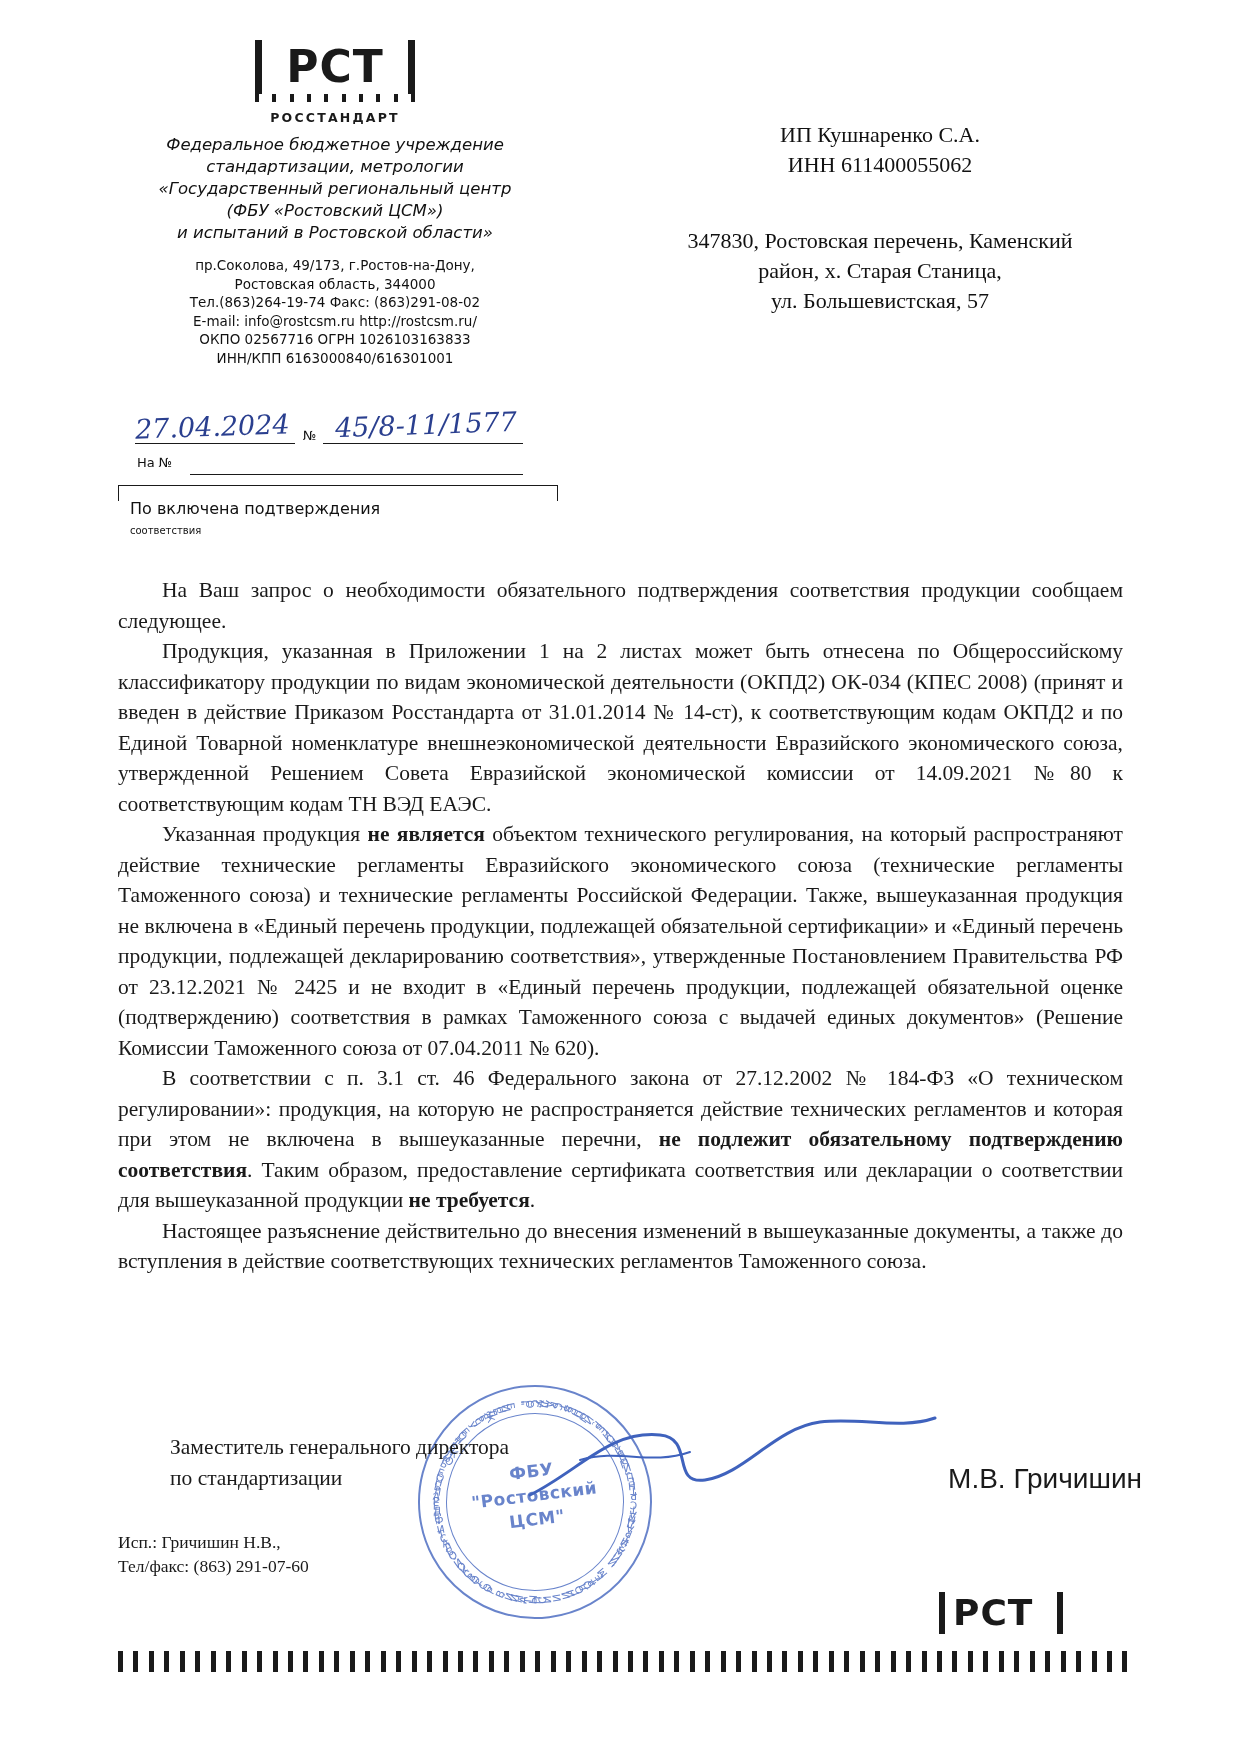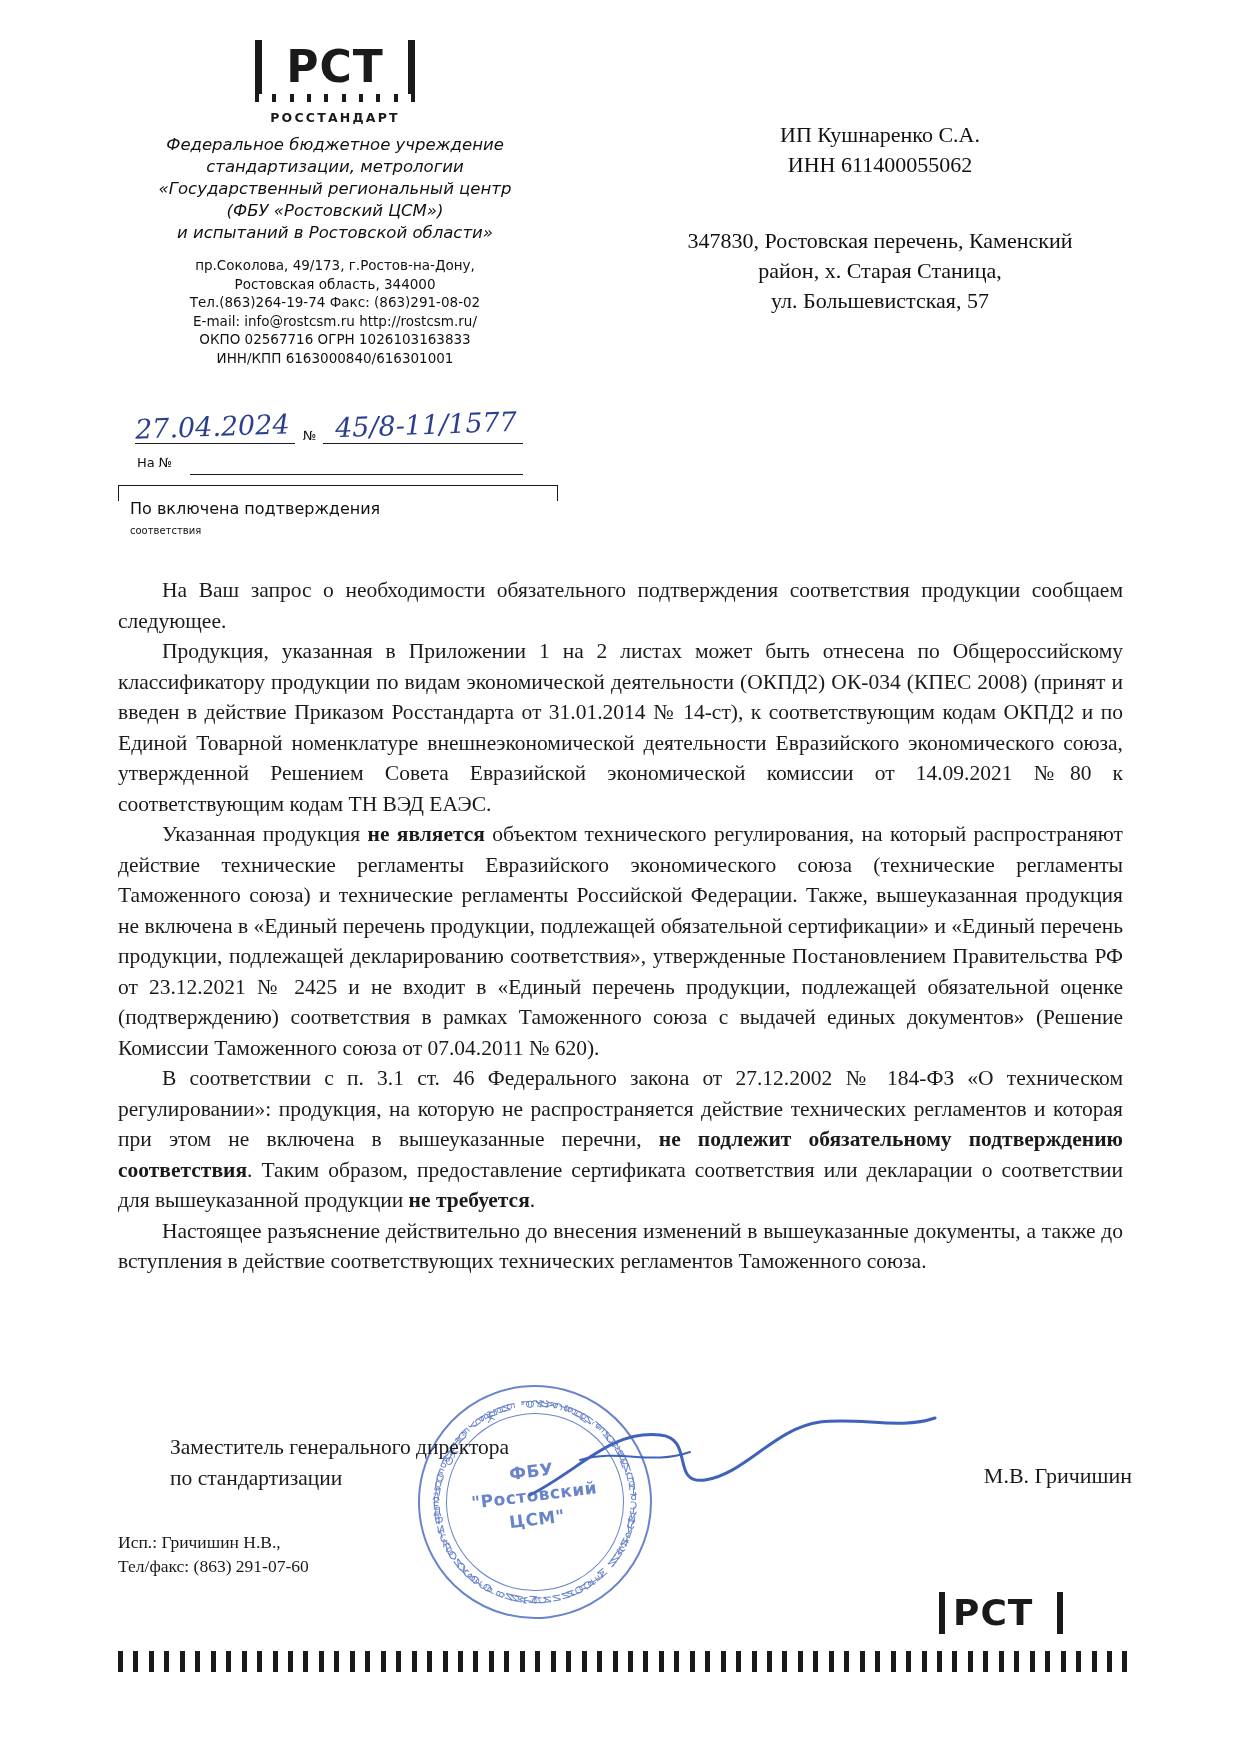--- a/index.html
+++ b/index.html
@@ -204,24 +204,24 @@
     left: 170px;
     top: 1432px;
     width: 470px;
     font-family: "Liberation Serif", serif;
     font-size: 21.5px;
     line-height: 31px;
     color: #1a1a1a;
   }
   .sign-name {
     position: absolute;
-    right: 110px;
+    right: 100px;
     top: 1463px;
-    font-family: Liberation Serif, serif;
-    font-size: 22px;
+    font-family: Liberation Sans, sans-serif;
+    font-size: 28px;
     color: #1a1a1a;
   }
   .performer {
     position: absolute;
     left: 118px;
     top: 1530px;
     font-family: "Liberation Serif", serif;
     font-size: 17.5px;
     line-height: 24px;
     color: #1a1a1a;

